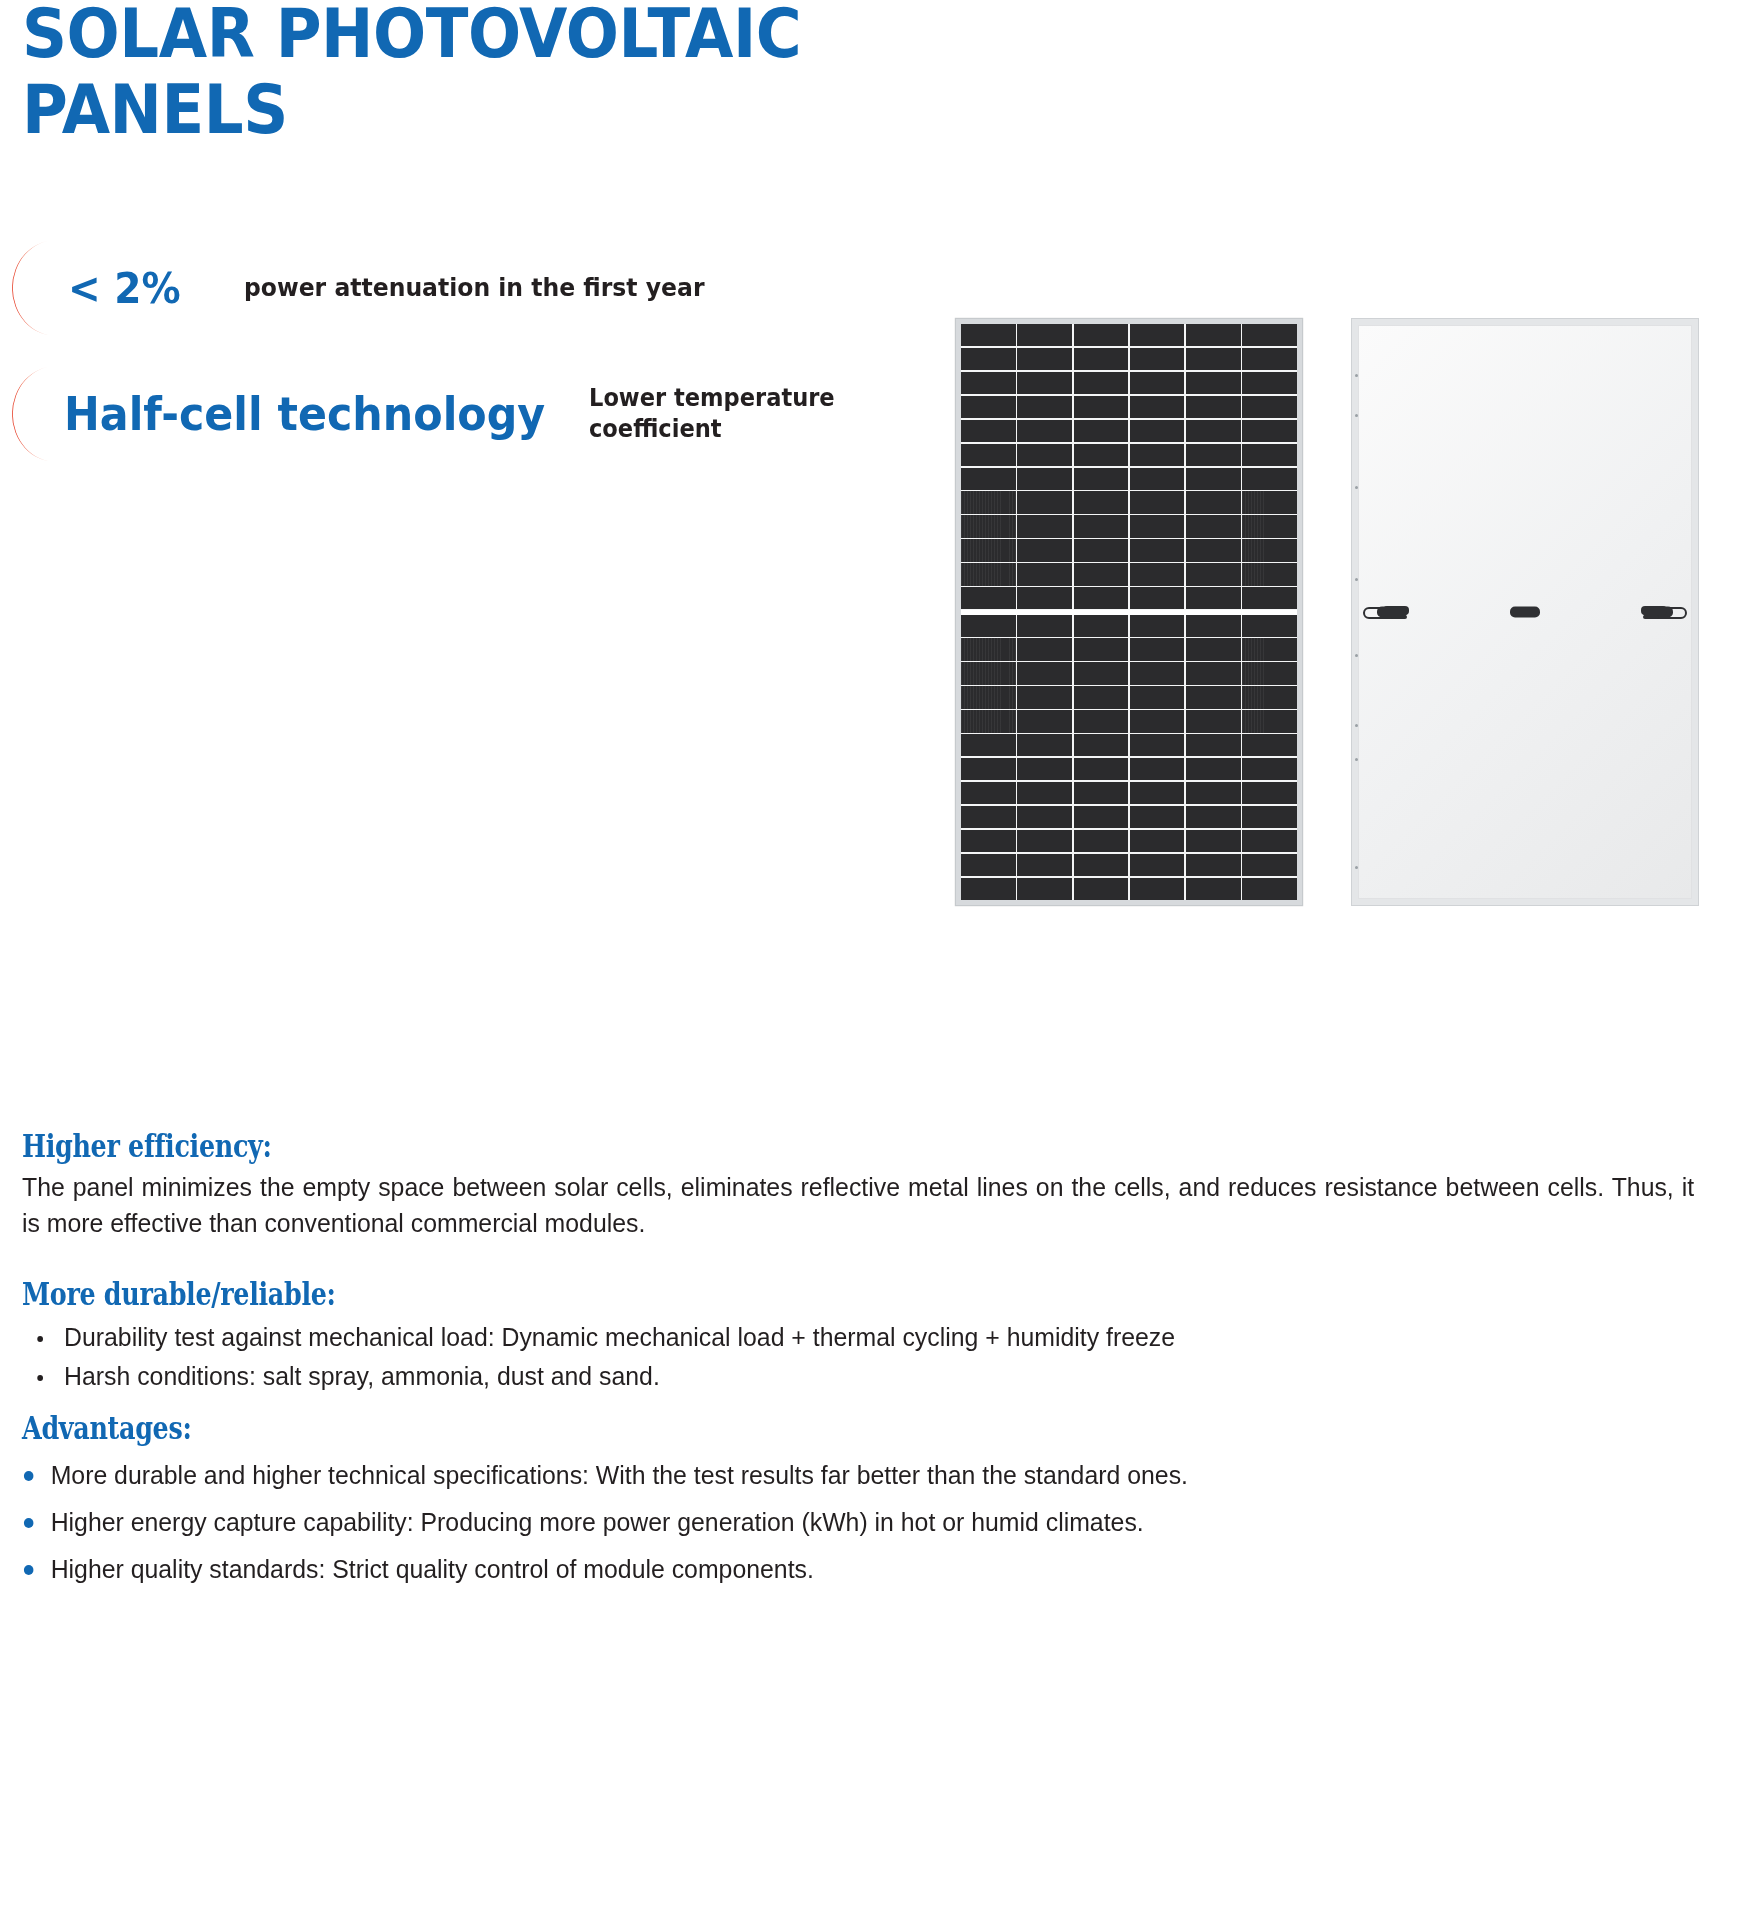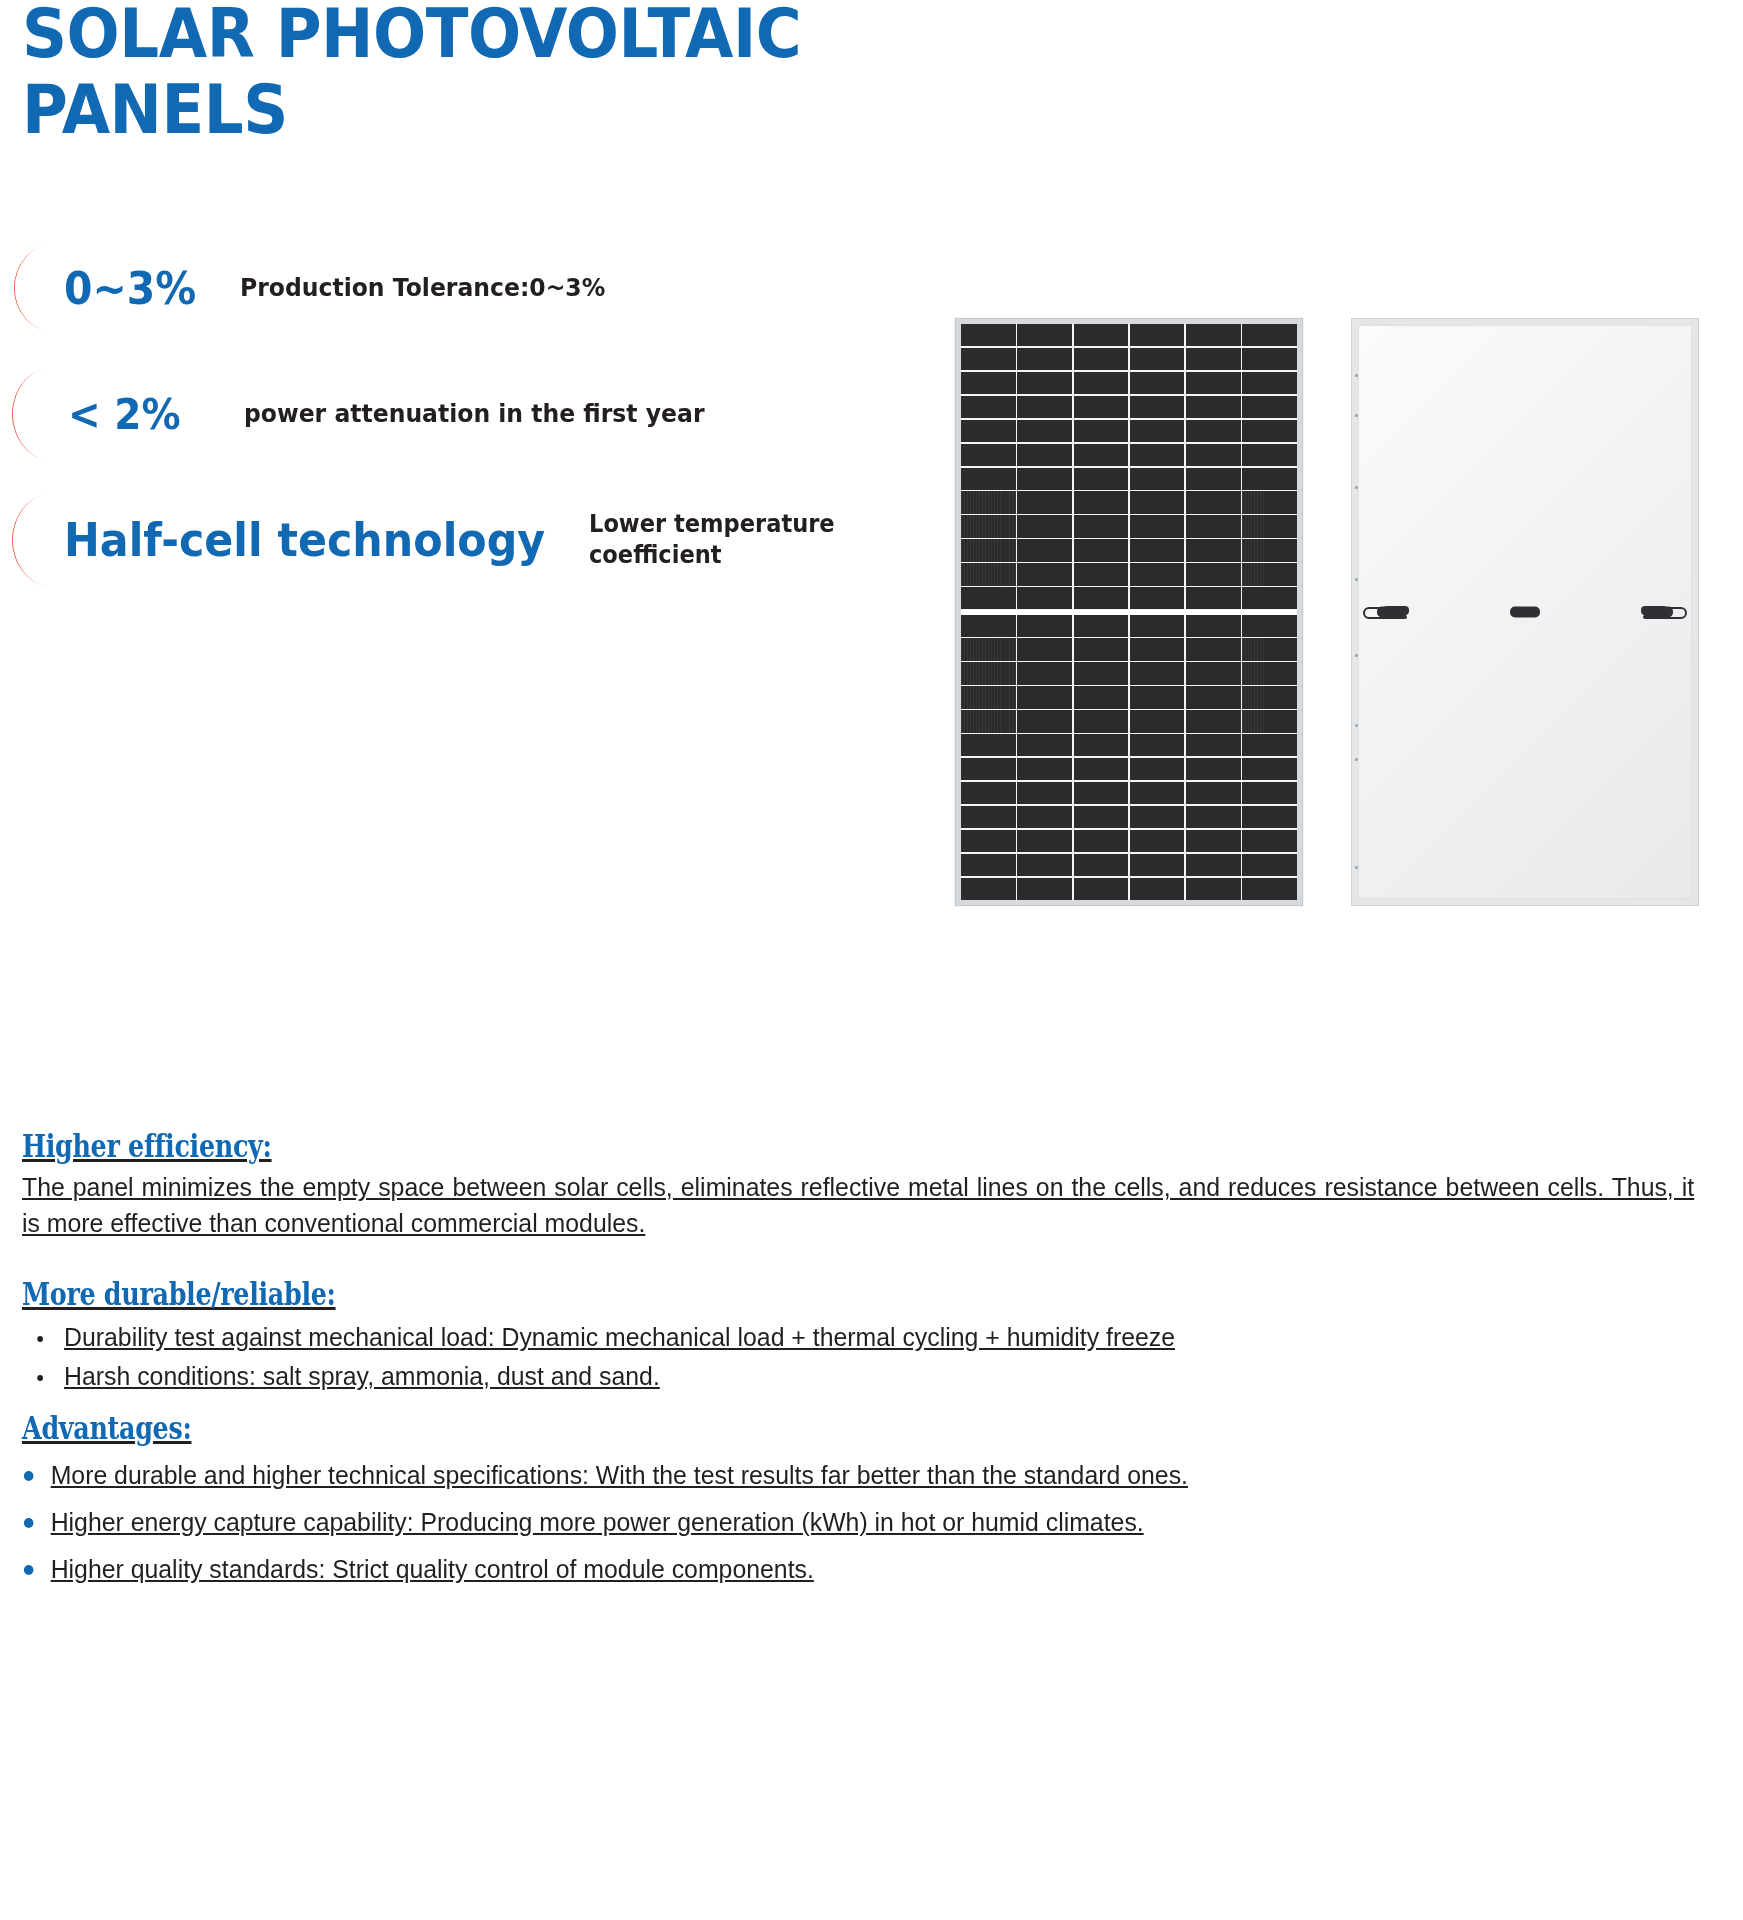--- a/index.html
+++ b/index.html
@@ -192,21 +192,20 @@
   }
   .connector.left { left: 2px; }
   .connector.right { right: 2px; }
 
   
   .body-copy {
     position: absolute;
     left: 22px;
     top: 1128px;
     width: 1700px;
-    text-decoration: underline;
   }
   .section { margin-bottom: 34px; }
   .section.tight { margin-bottom: 13px; }
 
   .section-heading {
     font-family: "DejaVu Serif", serif;
     font-weight: bold;
     font-size: 31px;
     color: #1168b3;
     transform: scaleX(0.82);
@@ -272,36 +271,20 @@
 <div class="page">
 
   <div class="title-block">
     <div class="title-line">SOLAR PHOTOVOLTAIC</div>
     <div class="title-line">PANELS</div>
   </div>
 
   <div class="features">
 
 
-    <div class="feature-row row-2">
-      <div class="crescent">
-        <svg width="78" height="104" viewBox="0 0 78 104">
-          <defs>
-            <linearGradient id="cg2" x1="0" y1="0.5" x2="1" y2="0.2">
-              <stop offset="0%" stop-color="#e63f29"></stop>
-              <stop offset="45%" stop-color="#ec6a4c"></stop>
-              <stop offset="100%" stop-color="#f8cfc2" stop-opacity="0.18"></stop>
-            </linearGradient>
-          </defs>
-          <path d="M44 8 A40 44 0 1 0 44 96 A33 37 0 1 1 44 8 Z" fill="url(#cg2)"></path>
-        </svg>
-      </div>
-      <div class="feature-value">0~3%</div>
-      <div class="feature-desc">Production Tolerance:0~3%</div>
-    </div>
 
     <div class="feature-row row-3">
       <div class="crescent">
         <svg width="78" height="104" viewBox="0 0 78 104">
           <defs>
             <linearGradient id="cg3" x1="0" y1="0.5" x2="1" y2="0.2">
               <stop offset="0%" stop-color="#e63f29"></stop>
               <stop offset="45%" stop-color="#ec6a4c"></stop>
               <stop offset="100%" stop-color="#f8cfc2" stop-opacity="0.18"></stop>
             </linearGradient>

